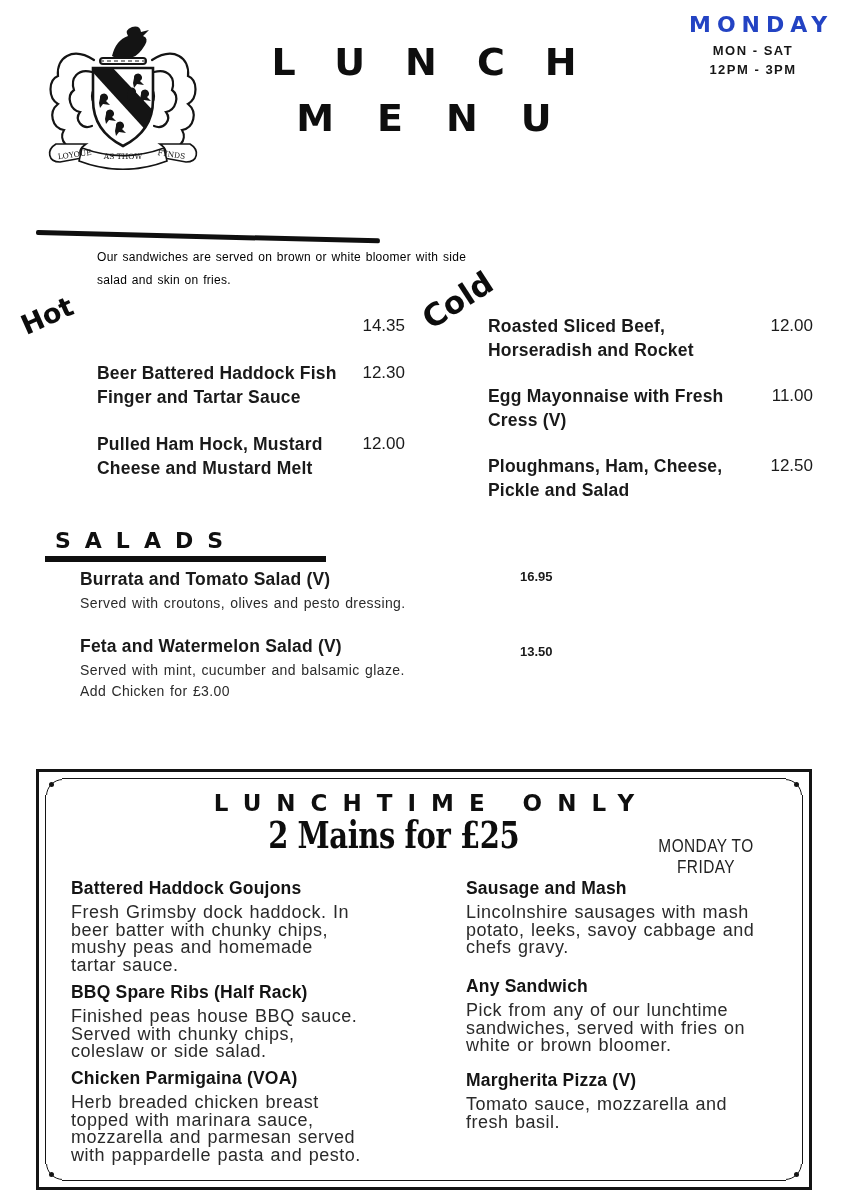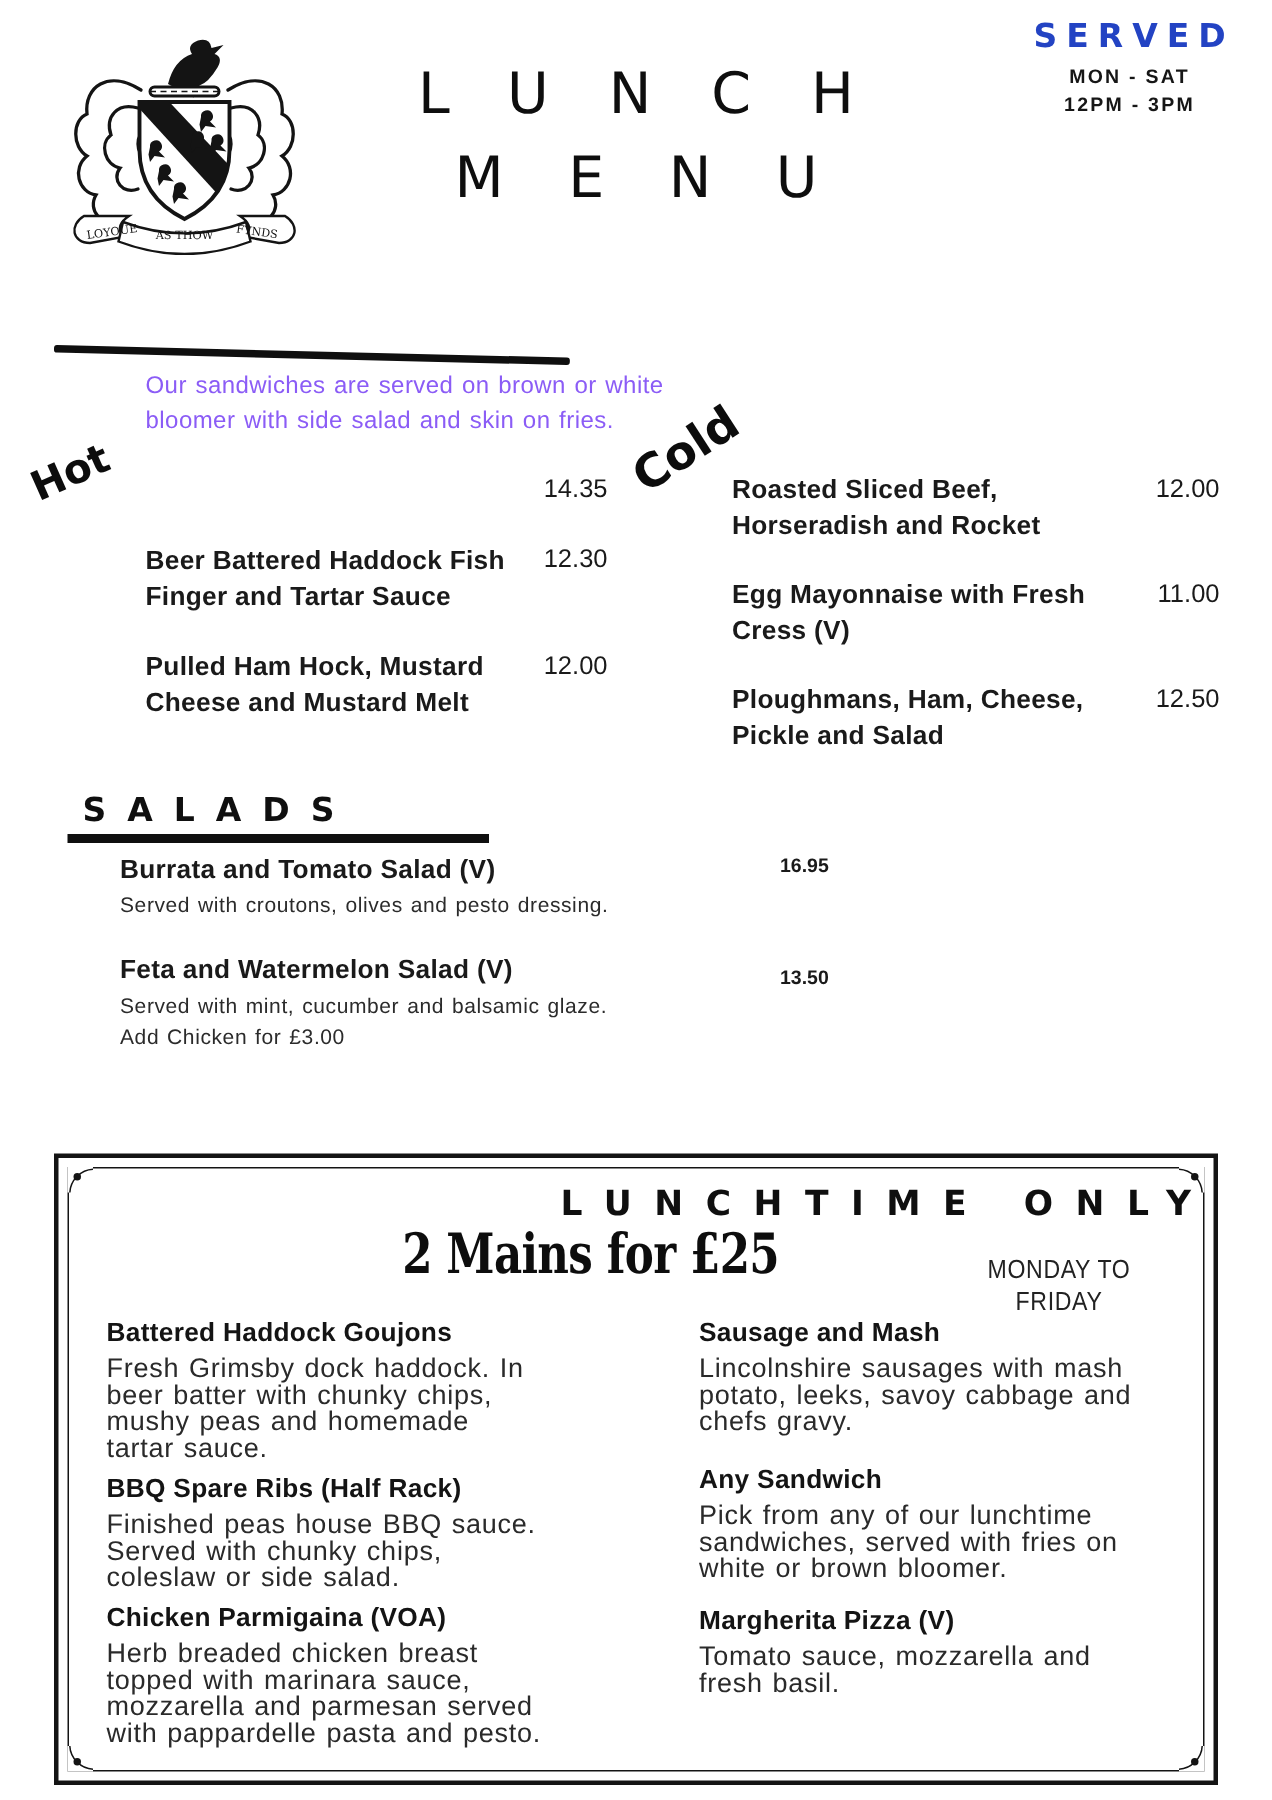--- a/index.html
+++ b/index.html
@@ -8,21 +8,21 @@
   .page {
     position:relative; width:848px; height:1200px; margin:0 auto;
     background:#ffffff; overflow:hidden;
   }
 
   
   .crest { position:absolute; left:42px; top:20px; width:162px; height:150px; }
   .title-block {
     position:absolute; left:50%; top:34px; transform:translateX(-50%);
     text-align:center; white-space:nowrap;
-    font-family:"DejaVu Sans", sans-serif; font-weight:normal; color:#0e0e0e;
+    font-family:"DejaVu Sans", sans-serif; font-weight:bold; color:#0e0e0e;
   }
   .title-line1 { font-size:38px; letter-spacing:40px; padding-left:40px; line-height:56px; }
   .title-line2 { font-size:38px; letter-spacing:43px; padding-left:43px; line-height:56px; }
 
   .served-block { position:absolute; left:683px; top:12px; width:140px; text-align:center; }
   .served-label {
     font-family:"DejaVu Sans", sans-serif; font-weight:bold; font-size:22px;
     letter-spacing:6px; padding-left:6px; color:#2343c3;
   }
   .served-days, .served-hours {
@@ -41,21 +41,21 @@
     position:absolute; left:36px; top:230px; width:344px; height:5px;
     background:#0f0f0f; transform:rotate(1.4deg); transform-origin:left center;
     border-radius:2px;
   }
   .rule-salads {
     position:absolute; left:45px; top:556px; width:281px; height:6px; background:#0f0f0f;
   }
 
   .intro {
     position:absolute; left:97px; top:246px; width:384px;
-    font-size:16px; line-height:23px; letter-spacing:0.3px; word-spacing:1px; color:#8b5cf6;
+    font-size:12px; line-height:23px; letter-spacing:0.3px; word-spacing:1px; color:#000000;
   }
 
   .hot-label, .cold-label {
     position:absolute; font-family:"DejaVu Sans", sans-serif; font-weight:bold; color:#0c0c0c;
     white-space:nowrap;
   }
   .hot-label { left:20px; top:300px; font-size:27px; transform:rotate(-24deg); }
   .cold-label { left:419px; top:282px; font-size:31px; transform:rotate(-33deg); }
 
   
@@ -94,21 +94,21 @@
   .orn::after {
     content:''; position:absolute; left:4px; top:4px; width:5px; height:5px;
     border-radius:50%; background:#141414;
   }
   .orn-tl { left:-1px; top:-1px; }
   .orn-tr { right:-1px; top:-1px; transform:scaleX(-1); }
   .orn-bl { left:-1px; bottom:-1px; transform:scaleY(-1); }
   .orn-br { right:-1px; bottom:-1px; transform:scale(-1,-1); }
 
   .offer-heading {
-    position:absolute; left:0; right:0; top:18px; text-align:right;
+    position:absolute; left:0; right:0; top:18px; text-align:center;
     font-family:"DejaVu Sans", sans-serif; font-weight:bold; font-size:23px;
     letter-spacing:15px; padding-left:15px; color:#0f0f0f; white-space:nowrap;
   }
   .offer-deal-wrap { position:absolute; left:0; right:60px; top:44px; text-align:center; }
   .offer-deal {
     display:inline-block; font-family:"DejaVu Serif", serif; font-weight:bold; font-size:33px;
     color:#0d0d0d; transform:scale(0.88,1.12); letter-spacing:-0.5px; white-space:nowrap;
   }
   .offer-days {
     position:absolute; right:38px; top:64px; width:130px; text-align:center;
@@ -182,21 +182,21 @@
       <text x="129" y="137" transform="rotate(8 129 137)">FYNDS</text>
     </g>
   </svg>
 
   <div class="title-block">
     <div class="title-line1">LUNCH</div>
     <div class="title-line2">MENU</div>
   </div>
 
   <div class="served-block">
-    <div class="served-label">SERVED</div>
+    <div class="served-label">MONDAY</div>
     <div class="served-days">MON - SAT</div>
     <div class="served-hours">12PM - 3PM</div>
   </div>
 
   <div class="rule-sandwiches"></div>
   <div class="intro">Our sandwiches are served on brown or white bloomer with side salad and skin on fries.</div>
 
   <div class="hot-label">Hot</div>
   <div class="cold-label">Cold</div>
 

